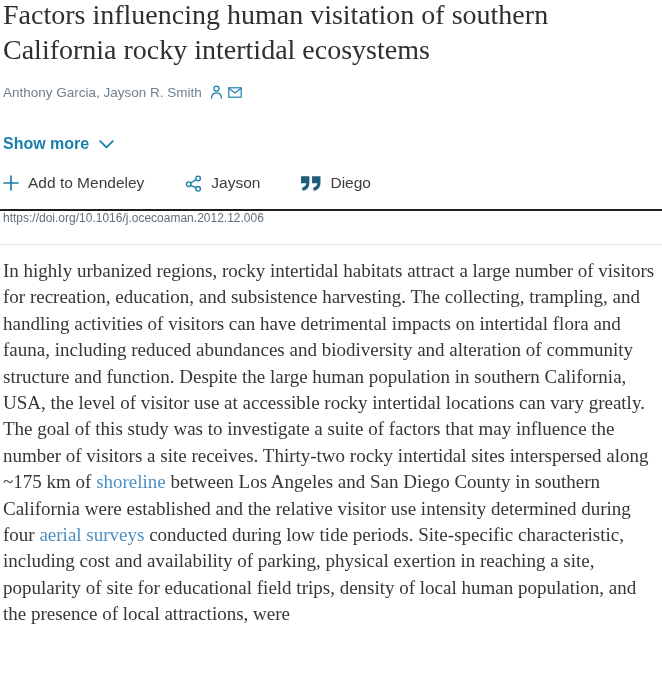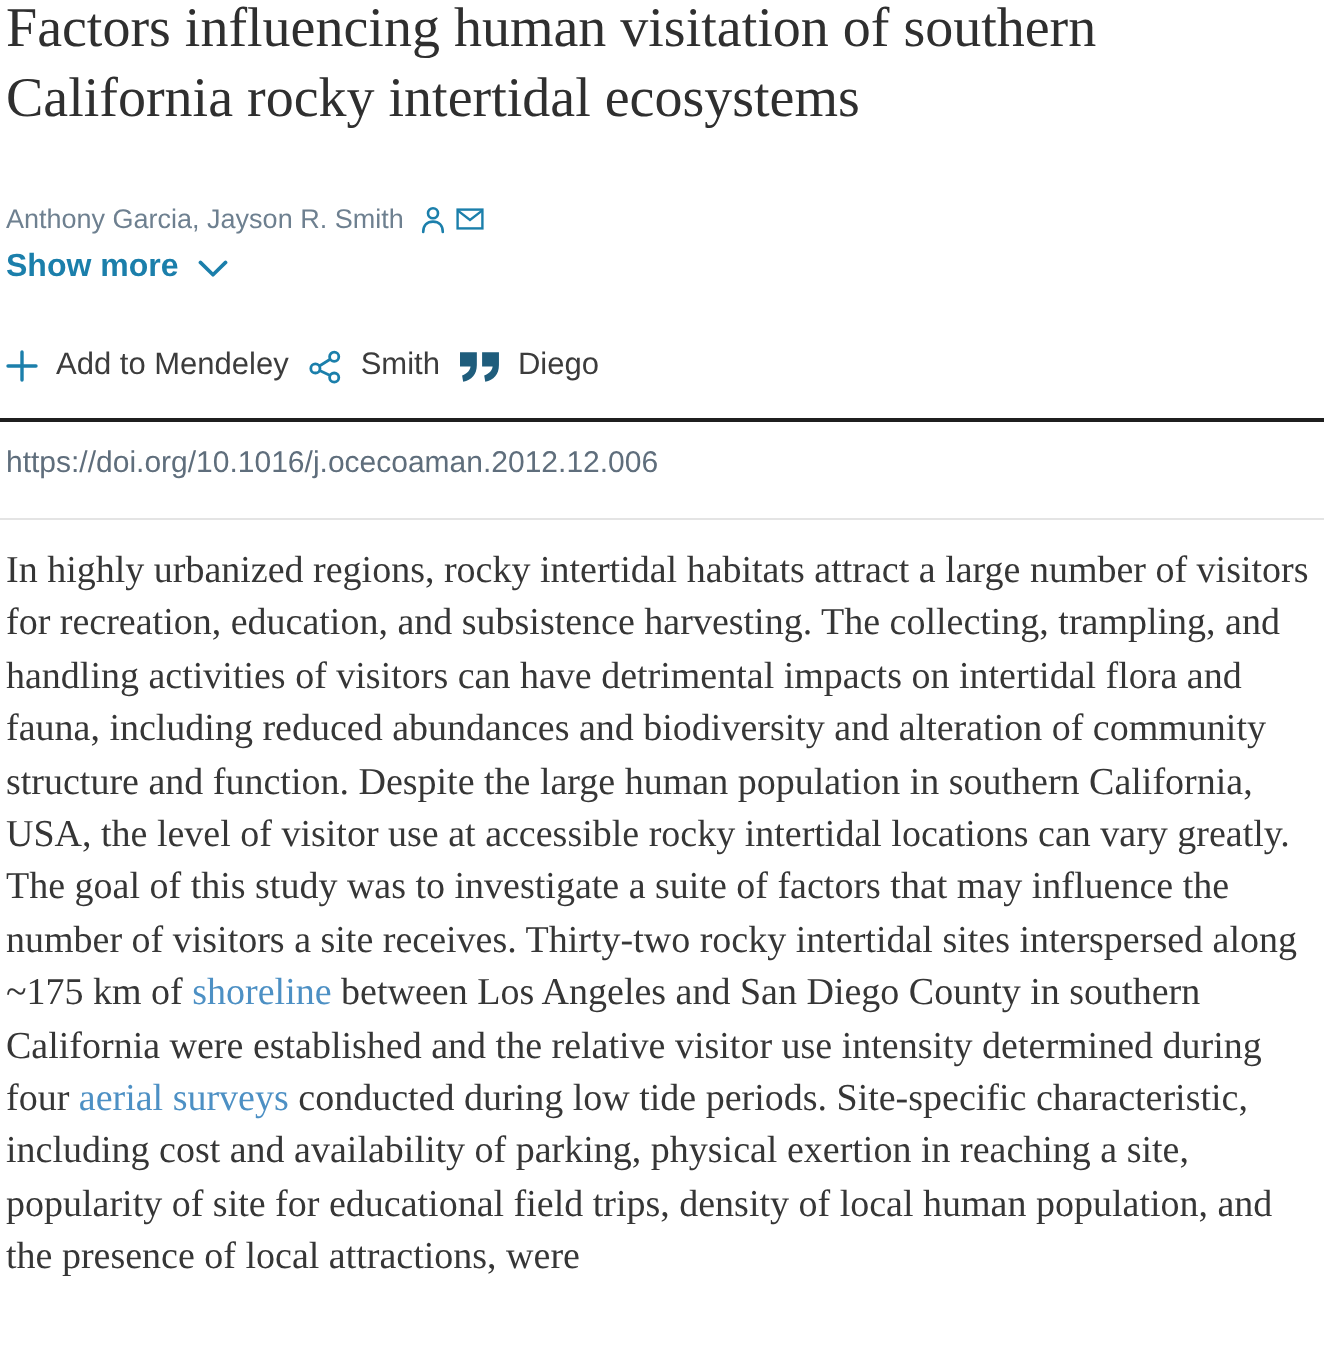--- a/index.html
+++ b/index.html
@@ -23,45 +23,44 @@
   .page{padding:0 2px 0 3px;}
   .title{
     font-family:"Liberation Serif","DejaVu Serif",serif;
     font-weight:400;
     font-size:28px;line-height:35px;
     color:var(--title-color);
     margin:-3px 0 0 0;
     max-width:659px;
   }
   .authors-row{
-    margin-top:35px;
-    display:flex;align-items:center;gap:8px;
+    margin-top:18px;
+    display:flex;align-items:flex-start;gap:8px;
     font-size:13.5px;color:var(--author-color);
   }
   .authors-names{color:var(--author-color);text-decoration:none;cursor:pointer;}
   .author-icons{display:flex;align-items:center;gap:5px;}
   .show-more{
-    margin-top:8px;
+    margin-top:35px;
     display:inline-flex;align-items:center;gap:10px;
     font-size:16px;font-weight:700;color:var(--accent-teal);
     cursor:pointer;background:none;border:none;padding:0;
     font-family:inherit;
   }
   .actions-row{
-    margin-top:31px;
-    display:flex;align-items:center;gap:10px;
+    margin-top:21px;
+    display:flex;align-items:center;gap:41px;
     font-size:15.5px;color:#3c3c3c;
   }
   .action{display:flex;align-items:center;gap:9px;cursor:pointer;background:none;border:none;padding:0;font-family:inherit;font-size:15.5px;color:#3c3c3c;}
   .rule-dark{border:none;border-top:2px solid var(--rule-dark);margin:17px -2px 0 -3px;}
   .rule-light{border:none;border-top:1px solid var(--rule-light);margin:19px -2px 0 -3px;}
   .doi-row{
-    margin-top:12px;
     display:flex;justify-content:space-between;align-items:flex-start;
-    font-size:15px;
+    font-size:12px;
   }
   .doi-link{color:var(--doi-color);text-decoration:none;cursor:pointer;}
   .rights-link{color:var(--rights-color);text-decoration:none;cursor:pointer;}
   .abstract-heading{
     font-family:"Liberation Serif","DejaVu Serif",serif;
     font-weight:400;
     font-size:25px;color:#2d2d2d;
     margin:31px 0 0 0;
   }
   .abstract-text{
@@ -118,21 +117,21 @@
     </button>
     <button class="action">
       <span class="icon">
         <svg width="17" height="17" viewBox="0 0 17 17" fill="none" stroke="#1b7fab" stroke-width="1.4">
           <circle cx="13.1" cy="3.4" r="2.3"></circle>
           <circle cx="3.7" cy="9.2" r="2.3"></circle>
           <circle cx="13.1" cy="13.8" r="2.3"></circle>
           <path d="M5.7 8 L11.1 4.6 M5.8 10.3 L11.1 12.8"></path>
         </svg>
       </span>
-      <span>Smith</span>
+      <span>Jayson</span>
     </button>
     <button class="action">
       <span class="icon">
         <svg width="20" height="15" viewBox="0 0 19 14" fill="#1f5d7c">
           <path d="M0 0 H8 V6 C8 10.5 5.5 13.2 1.5 14 L1 11 C3.5 10.2 4.8 8.7 5 6.8 H0 Z"></path>
           <path d="M10.5 0 H18.5 V6 C18.5 10.5 16 13.2 12 14 L11.5 11 C14 10.2 15.3 8.7 15.5 6.8 H10.5 Z"></path>
         </svg>
       </span>
       <span>Diego</span>
     </button>

